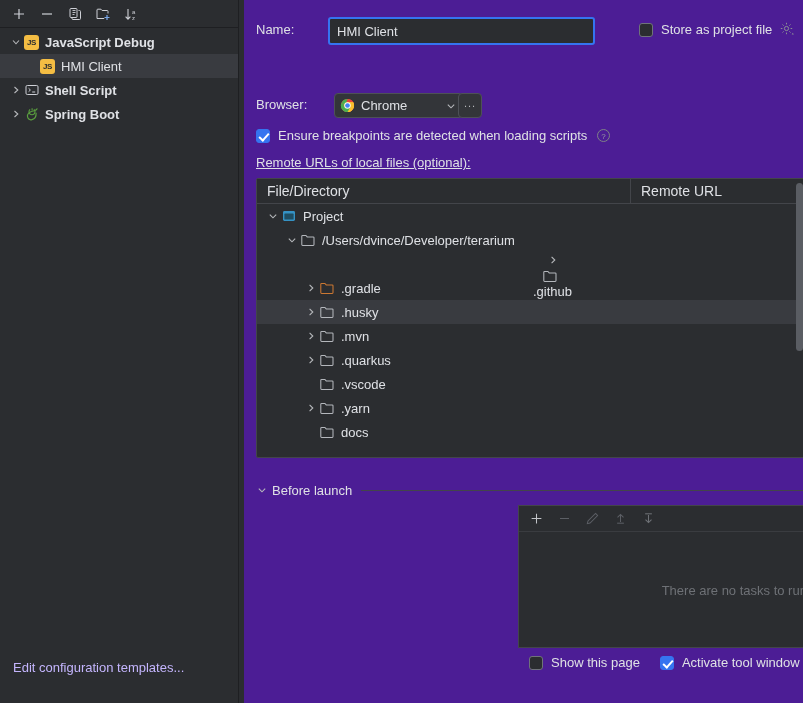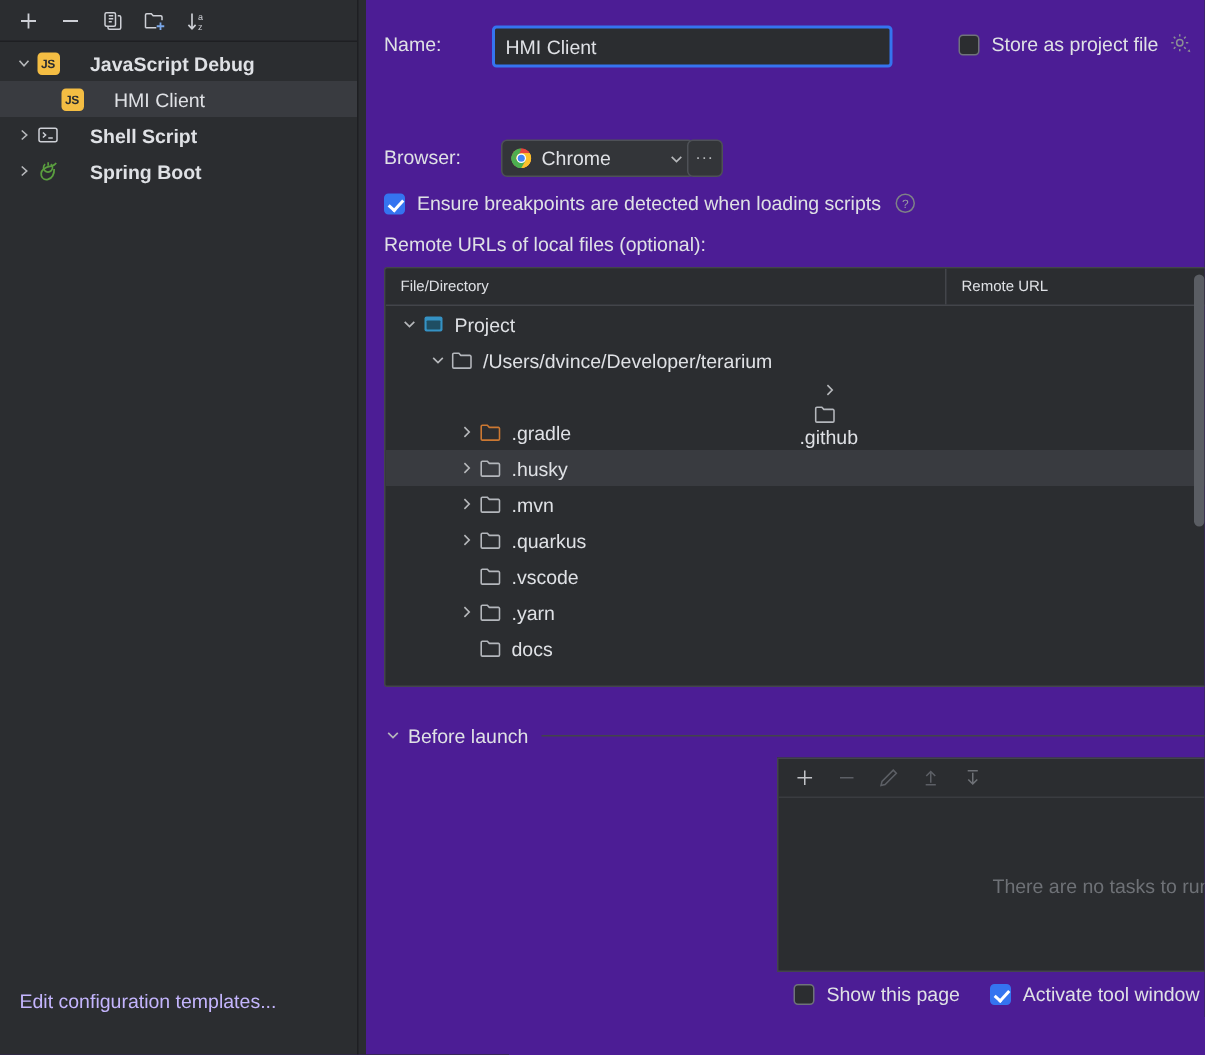--- a/index.html
+++ b/index.html
@@ -37,22 +37,22 @@
     height: 24px; display: flex; align-items: center;
     padding-left: 8px; position: relative; cursor: default;
   }
   .cfg-row.selected { background: #393b40; }
   .cfg-arrow {
     width: 16px; height: 16px; display: flex; align-items: center; justify-content: center;
     flex: 0 0 16px;
   }
   .cfg-arrow svg { display:block; }
   .cfg-icon {
-    width: 16px; height: 16px; margin-right: 20px; flex: 0 0 16px;
-    display: flex; align-items: center; justify-content: center;
+    width: 16px; height: 16px; margin-right: 5px; flex: 0 0 16px;
+    display: flex; align-items: center; 
   }
   .cfg-label { white-space: nowrap; }
   .cfg-group > .cfg-label { font-weight: bold; color: #dfe1e5; }
   .cfg-child { padding-left: 8px; }
   .cfg-child .cfg-label { color: #dfe1e5; }
 
   .js-badge {
     width: 15px; height: 15px; border-radius: 3px;
     background: #f4bd43; color: #2b2d30;
     font-size: 8px; font-weight: bold; line-height: 15px; text-align: center;
@@ -113,35 +113,35 @@
     background: #333539; border: 1px solid #4e5157; border-radius: 4px;
     display: flex; align-items: center; justify-content: center;
     color: #b6b8bb; font-size: 11px; letter-spacing: 1px; padding-bottom: 5px;
   }
 
   
   #ensure-row { position: absolute; left: 12px; top: 128px; display:flex; align-items:center; }
   #ensure-help { margin-left: 9px; display:flex; align-items:center; }
 
   
-  #remote-label { position: absolute; left: 12px; top: 155px; }
+  #remote-label { position: absolute; left: 12px; top: 155px; text-decoration: underline; }
 
   
   #remote-table {
     position: absolute; left: 12px; top: 178px; width: 551px; height: 280px;
     border: 1px solid #43454a; border-radius: 2px; overflow: hidden;
     background: #2b2d30;
   }
   #table-head {
     height: 25px; display: flex; border-bottom: 1px solid #43454a;
     background: #2b2d30;
   }
   .th {
     display: flex; align-items: center; padding-left: 10px;
-    font-size: 10px; color: #dfe1e5;
+    font-size: 14px; color: #dfe1e5;
   }
   #th-file { width: 374px; border-right: 1px solid #43454a; }
   #th-url { flex: 1; }
   #table-body { position: relative; height: 253px; overflow: hidden; }
   .tree-row {
     height: 24px; display: flex; align-items: center; cursor: default;
     padding-right: 4px;
   }
   .tree-row.hl { background: #393b40; }
   .tree-arrow { width: 16px; height: 16px; display:flex; align-items:center; justify-content:center; flex:0 0 16px; }

